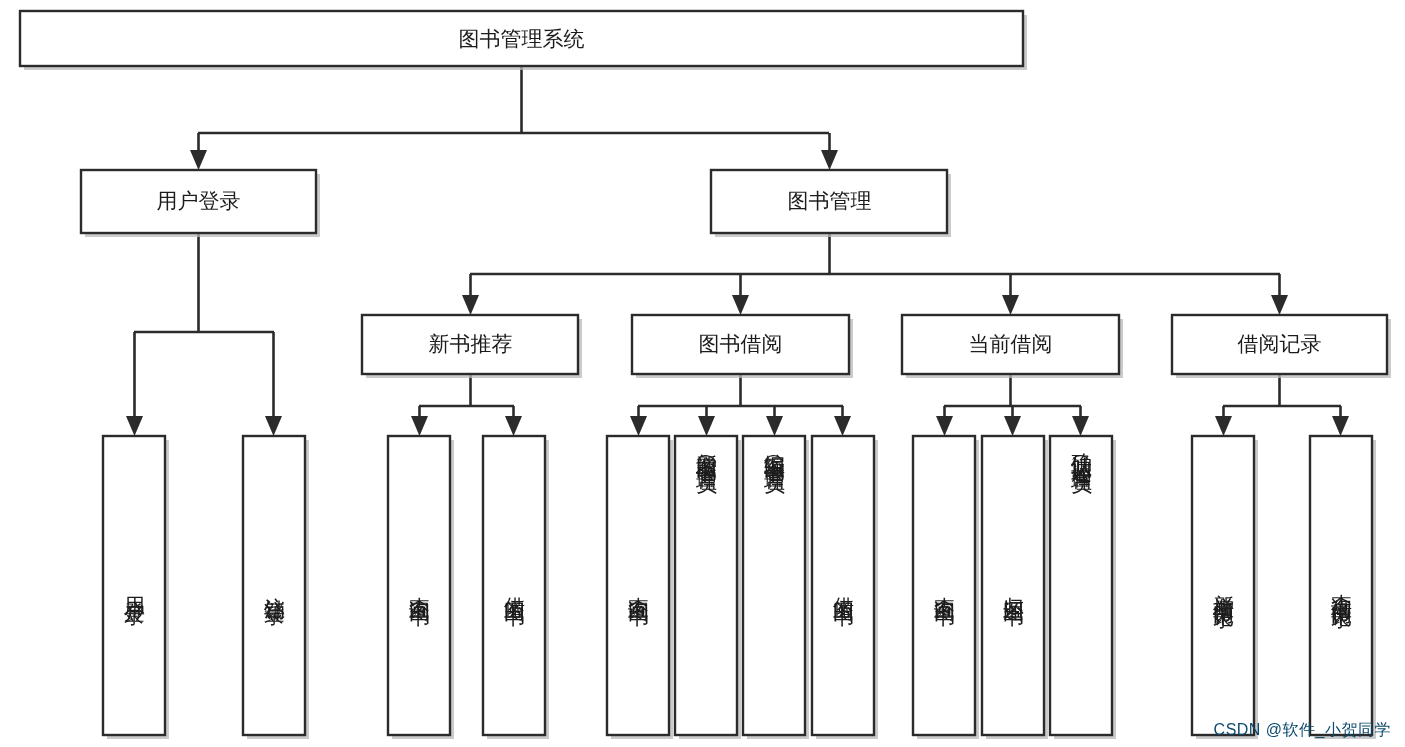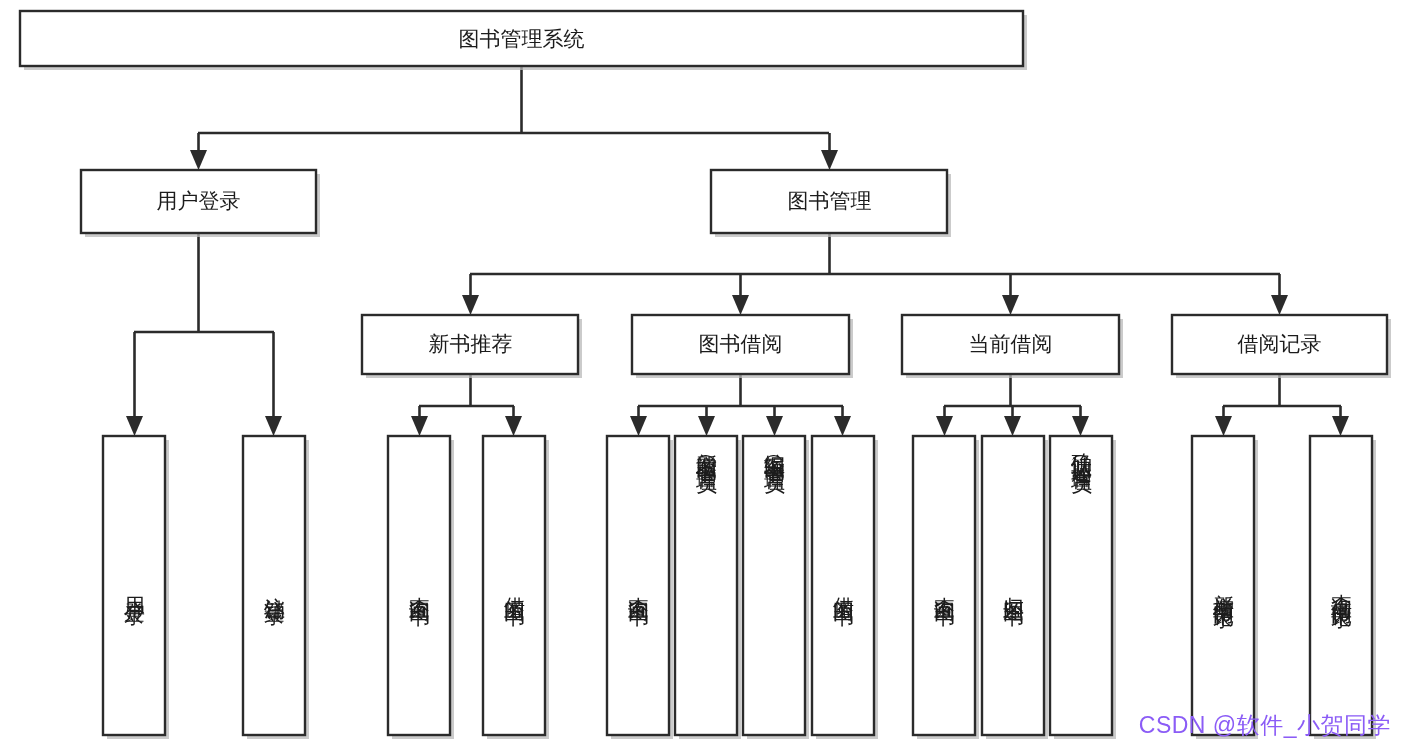--- a/index.html
+++ b/index.html
@@ -69,22 +69,22 @@
     line-height: 1.28;
     letter-spacing: 3px;
     color: #1c1c1c;
     white-space: nowrap;
   }
   #watermark {
     position: absolute;
     right: 14px;
     bottom: 6px;
     font-family: "Liberation Sans", "DejaVu Sans", sans-serif;
-    font-size: 23px;
-    color: #8b5cf6;
+    font-size: 16px;
+    color: #0c4a6e;
     letter-spacing: 0.5px;
     white-space: nowrap;
   }
 </style>
 </head>
 <body>
 
 <div id="diagram-root">
 
   <svg id="flow-svg" viewBox="0 0 1405 747">

